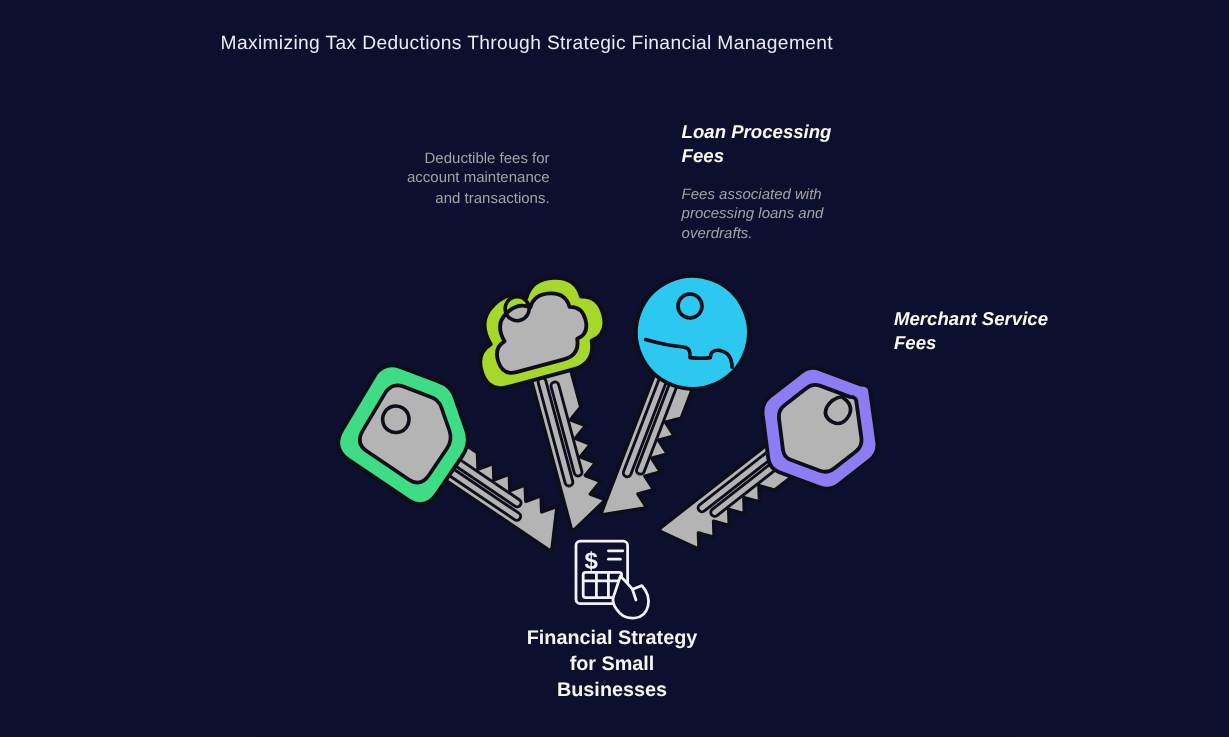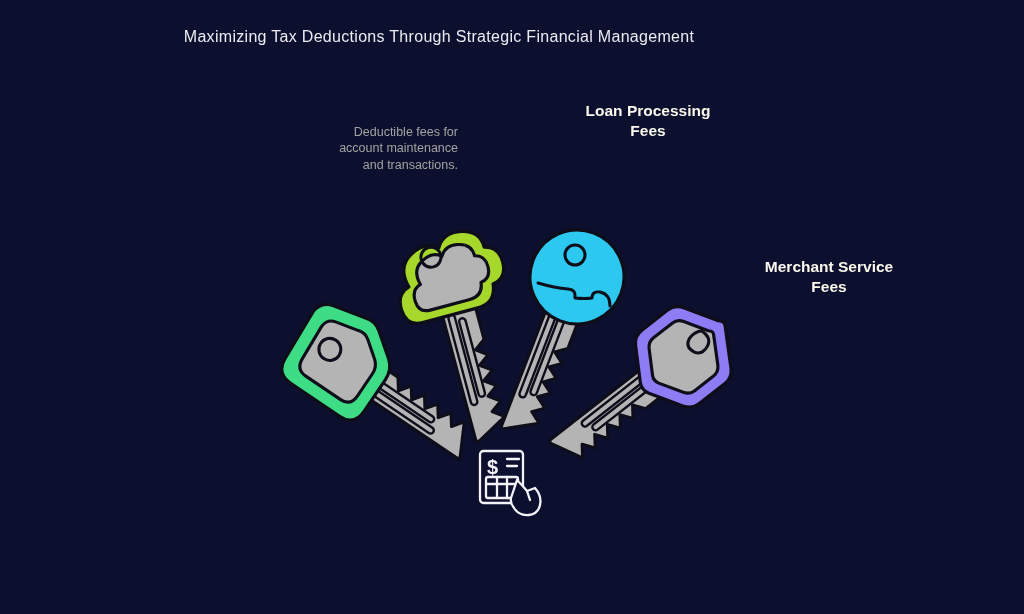--- a/index.html
+++ b/index.html
@@ -16,21 +16,21 @@
   }
   .block{position:absolute;}
   .block .hd{
     color:#faf8ec;font-size:15.5px;font-weight:700;line-height:1.32;
     white-space:pre-line;margin:0 0 12px 0;
   }
   .block .bd{
     color:#a3a3a3;font-size:12.5px;line-height:1.3;white-space:pre-line;margin:0;
   }
   .align-r{text-align:right;}
-  .align-l{text-align:center;}
+  .align-l{text-align:left;font-style:italic;}
   .center-label{
     position:absolute;left:420px;top:522px;width:180px;text-align:center;
     color:#f6f5ee;font-size:16.5px;font-weight:700;line-height:1.3;white-space:pre-line;
   }
   .metal{fill:#b5b4b5;}
   .ol{stroke:#0e0e1a;}
 </style>
 </head>
 <body style="background: rgb(12, 15, 45);">
 
@@ -99,22 +99,28 @@
 
   <div class="block align-r" style="left:296px;top:124px;width:162px;">
     <p class="bd">Deductible fees for
 account maintenance
 and transactions.</p>
   </div>
 
   <div class="block align-l" style="left:568px;top:101px;width:160px;">
     <p class="hd">Loan Processing
 Fees</p>
+    <p class="bd">Fees associated with
+processing loans and
+overdrafts.</p>
   </div>
 
 
   <div class="block align-l" style="left:745px;top:257px;width:168px;">
     <p class="hd">Merchant Service
 Fees</p>
   </div>
 
+  <div class="center-label">Financial Strategy
+for Small
+Businesses</div>
 
 </div>
 
 </body></html>

